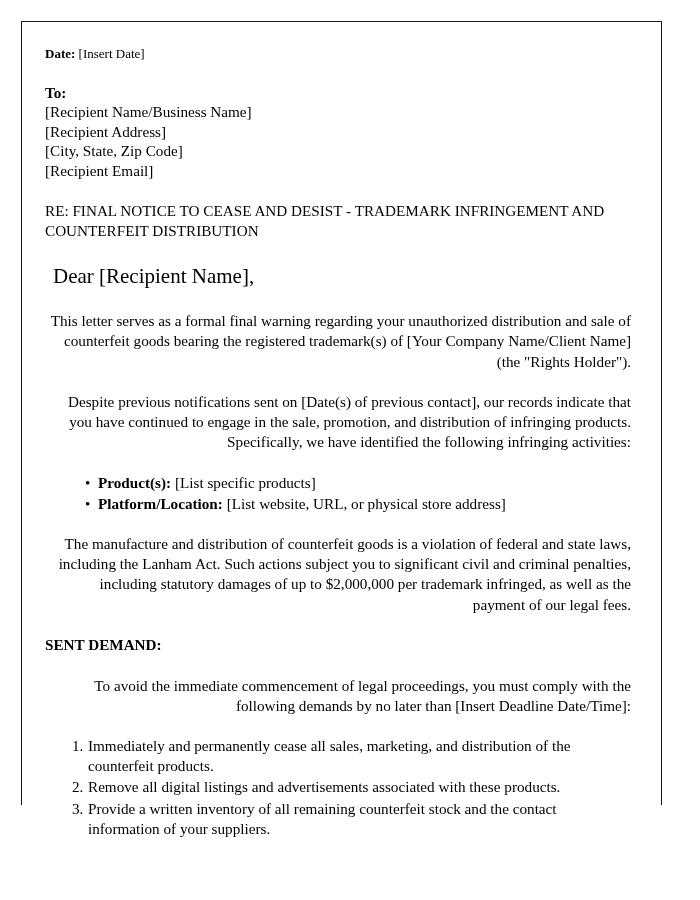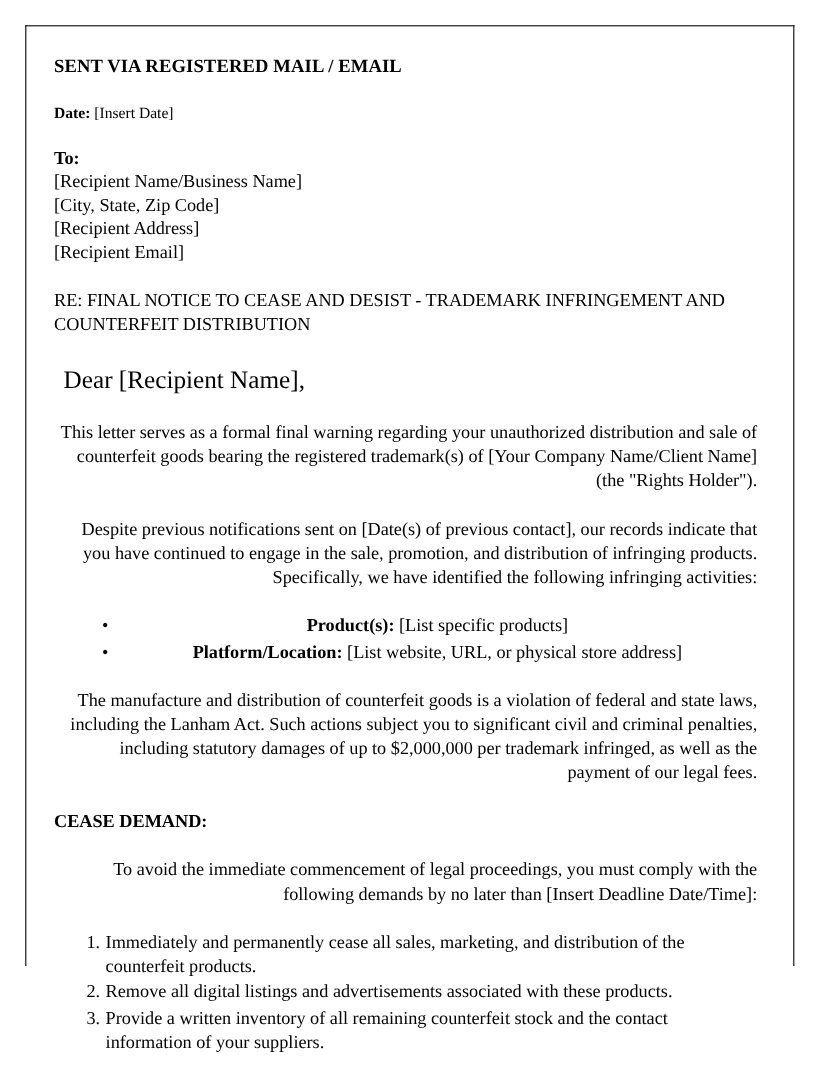--- a/index.html
+++ b/index.html
@@ -106,21 +106,20 @@
     margin: 0 0 20px 0;
     padding: 0 0 0 41px;
     list-style: none;
   }
   ul.bullet-list > li {
     font-size: 15.2px;
     line-height: 1.33;
     position: relative;
     padding-left: 12px;
     margin: 0 0 1px 0;
-    text-align: center;
   }
   ul.bullet-list > li::before {
     content: "\2022";
     position: absolute;
     left: -1px;
     top: 0;
   }
   ul.bullet-list .item-label {
     font-weight: bold;
   }
@@ -147,32 +146,31 @@
   }
 </style>
 </head>
 <body>
 
 <div class="page-canvas">
   <div class="page-frame"></div>
 
   <div class="doc-body">
 
-    <div class="doc-heading">SENT VIA REGISTERED MAIL / EMAIL</div>
 
     <div class="field-line">
       <span class="field-label">Date:</span>
       <span>[Insert Date]</span>
     </div>
 
     <div class="address-block">
       <span class="field-label">To:</span>
       <span class="addr-line">[Recipient Name/Business Name]</span>
+      <span class="addr-line">[Recipient Address]</span>
       <span class="addr-line">[City, State, Zip Code]</span>
-      <span class="addr-line">[Recipient Address]</span>
       <span class="addr-line">[Recipient Email]</span>
     </div>
 
     <div class="re-heading">RE: FINAL NOTICE TO CEASE AND DESIST - TRADEMARK INFRINGEMENT AND COUNTERFEIT DISTRIBUTION</div>
 
     <div class="salutation">Dear [Recipient Name],</div>
 
     <p class="para">This letter serves as a formal final warning regarding your unauthorized distribution and sale of counterfeit goods bearing the registered trademark(s) of [Your Company Name/Client Name] (the "Rights Holder").</p>
 
     <p class="para">Despite previous notifications sent on [Date(s) of previous contact], our records indicate that you have continued to engage in the sale, promotion, and distribution of infringing products. Specifically, we have identified the following infringing activities:</p>
@@ -183,21 +181,21 @@
         <span>[List specific products]</span>
       </li>
       <li>
         <span class="item-label">Platform/Location:</span>
         <span>[List website, URL, or physical store address]</span>
       </li>
     </ul>
 
     <p class="para">The manufacture and distribution of counterfeit goods is a violation of federal and state laws, including the Lanham Act. Such actions subject you to significant civil and criminal penalties, including statutory damages of up to $2,000,000 per trademark infringed, as well as the payment of our legal fees.</p>
 
-    <div class="final-demand-heading">CEASE DEMAND:</div>
+    <div class="final-demand-heading">SENT DEMAND:</div>
 
     <p class="para">To avoid the immediate commencement of legal proceedings, you must comply with the following demands by no later than [Insert Deadline Date/Time]:</p>
 
     <ol class="number-list">
       <li>Immediately and permanently cease all sales, marketing, and distribution of the counterfeit products.</li>
       <li>Remove all digital listings and advertisements associated with these products.</li>
       <li>Provide a written inventory of all remaining counterfeit stock and the contact information of your suppliers.</li>
     </ol>
 
   </div>

